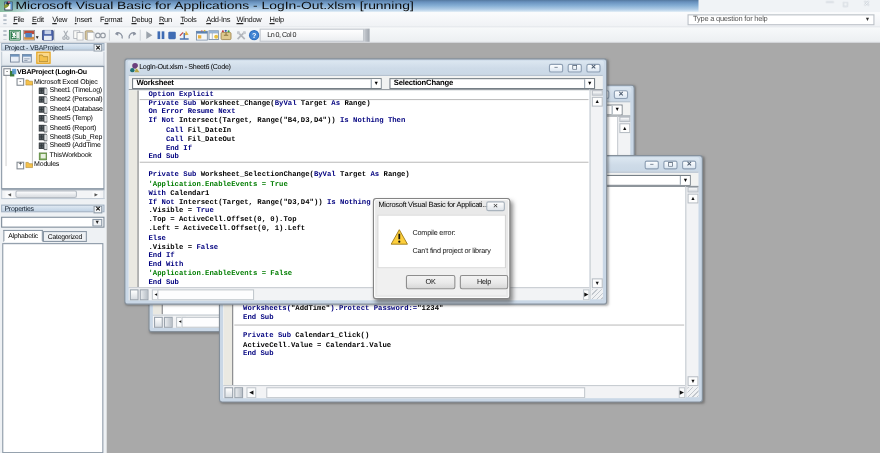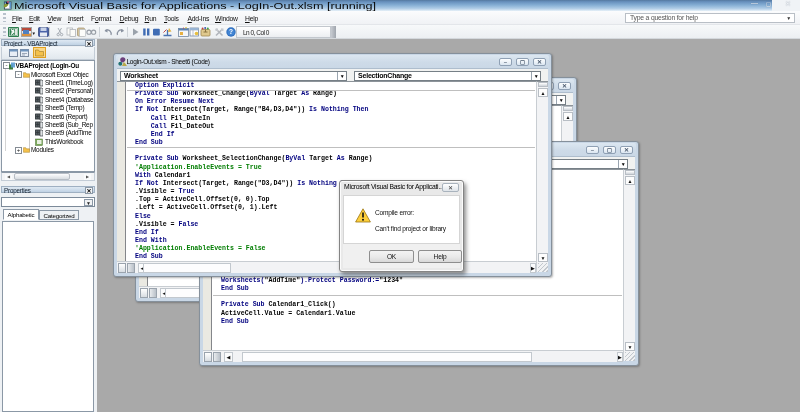--- a/index.html
+++ b/index.html
@@ -1,21 +1,21 @@
 <!DOCTYPE html>
 <html><head>
 <meta charset="utf-8">
 <style>
 * { margin:0; padding:0; box-sizing:border-box; }
 html,body { width:800px; height:412px; overflow:hidden; }
 body { font-family:"Liberation Sans", sans-serif; }
 #screen { position:absolute; left:0; top:0; width:800px; height:412px; background:#f0f3f6; }
 
 
-#titlebar { position:absolute; left:0; top:0; width:772px; height:11px;
+#titlebar { position:absolute; left:0; top:0; width:635px; height:11px;
   background:linear-gradient(180deg,#54789f 0%,#6790bd 16%,#85aed4 46%,#aecbe6 76%,#d3e4f2 93%,#ecf4fa 100%); }
 #titlebar .ttext { position:absolute; left:14px; top:0px; font-size:9.5px; letter-spacing:0px; color:#0a0a0a; line-height:11px; white-space:nowrap; transform-origin:0 50%; transform:scaleX(1.33); }
 #appicon { position:absolute; left:3px; top:1px; width:9px; height:9px; }
 .wbtns span { position:absolute; color:#fbfdff; font-size:7px; line-height:8px; top:0; text-shadow:0 0 1px rgba(20,40,70,0.6); }
 
 
 #menubar { position:absolute; left:0; top:11px; width:800px; height:14px;
   background:linear-gradient(180deg,#fbfcfd,#f0f2f5); border-bottom:1px solid #e3e6ea; }
 .mitem { position:absolute; top:2px; font-size:6.8px; letter-spacing:-0.25px; color:#111; line-height:11px; }
 .mitem u { text-decoration:underline; }

